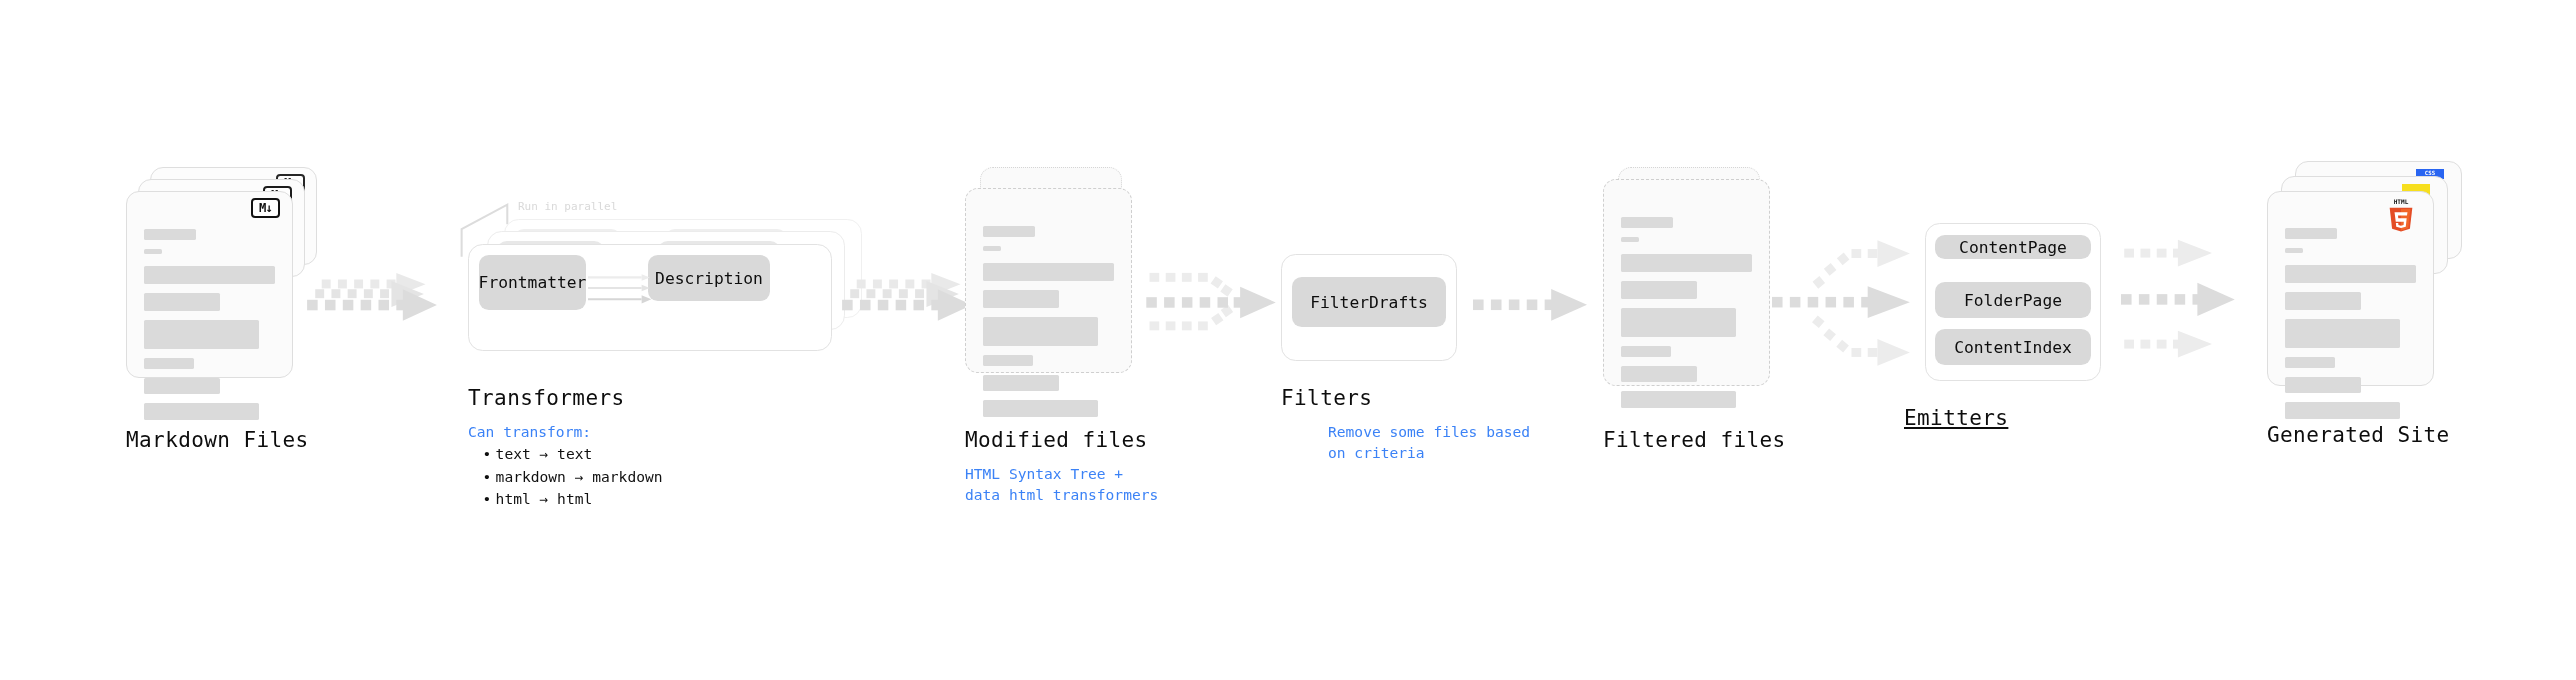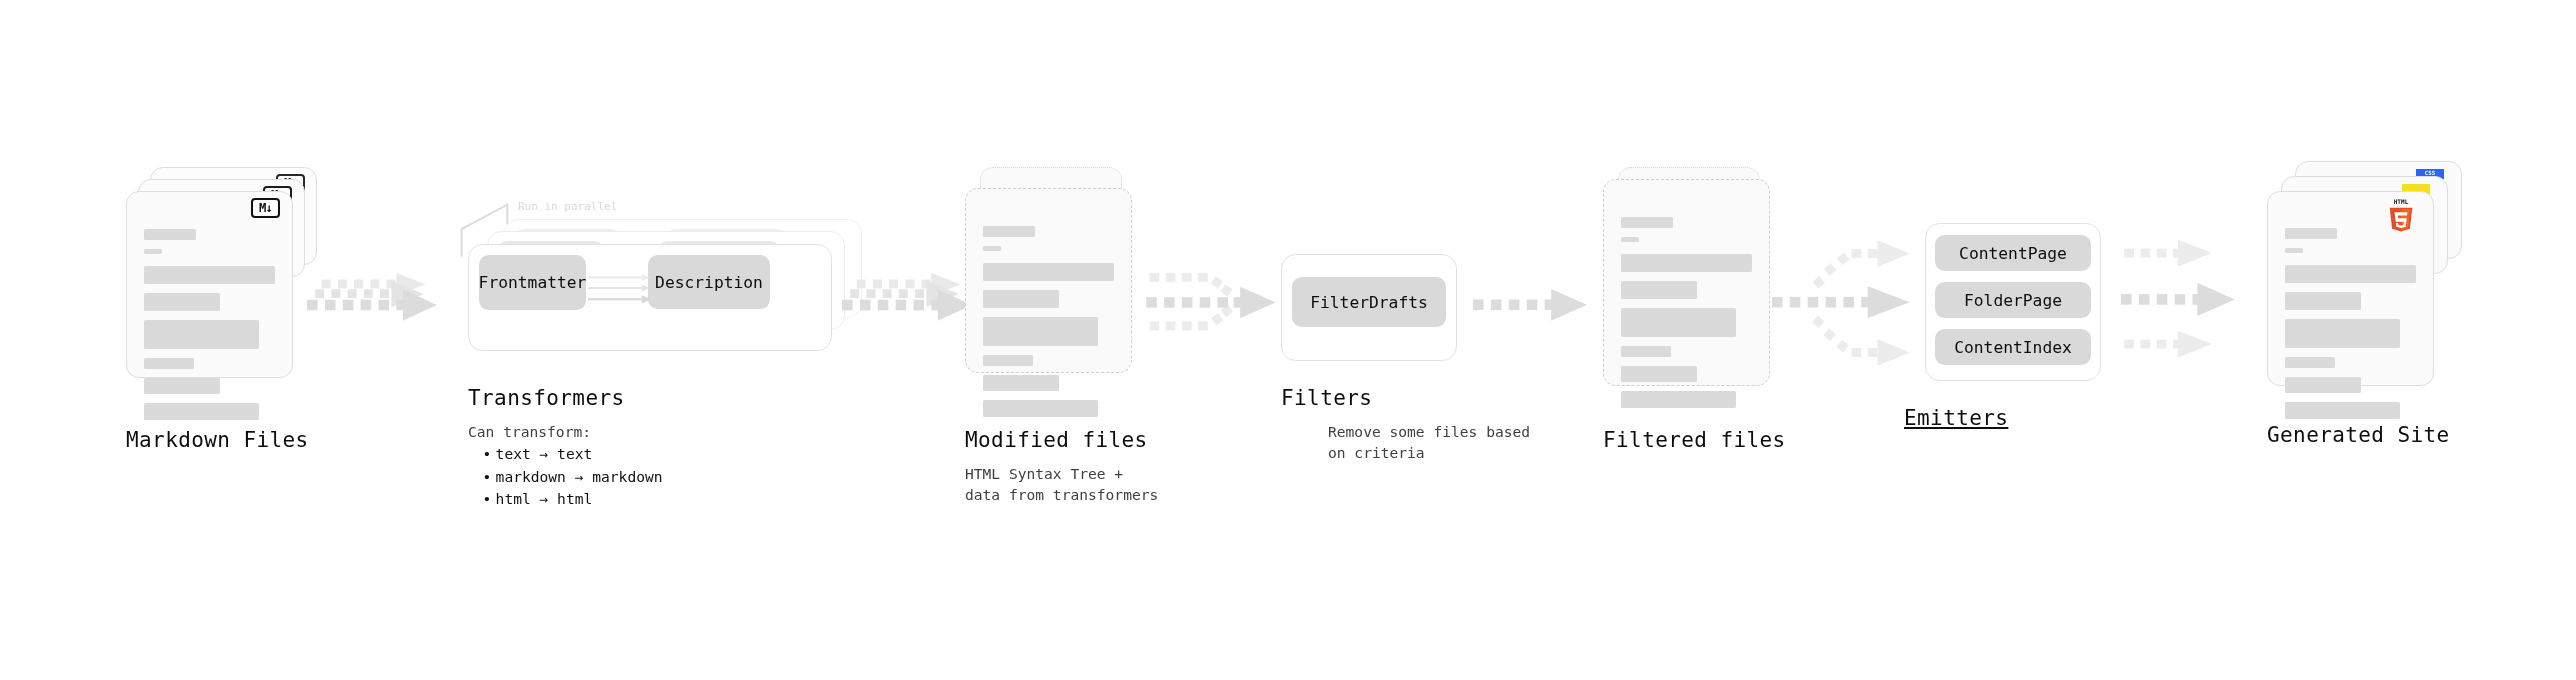--- a/index.html
+++ b/index.html
@@ -23,21 +23,21 @@
   .doc-body{position:absolute;left:18px;right:18px;top:37px;}
   .bar{background:#dadada;border-radius:1.6px;margin-bottom:9px;}
 
   
   .title{
     position:absolute;font-size:21px;letter-spacing:0.4px;
     color:#0d0d0d;white-space:nowrap;
   }
   .subtitle{
     position:absolute;font-size:14.6px;line-height:1.45;
-    color:#404040;white-space:pre-line;
+    color:#3b82f6;white-space:pre-line;
   }
 
   
   .stagebox{
     position:absolute;box-sizing:border-box;
     border:1.6px solid #e2e2e2;border-radius:14.6px;background:#ffffff;
   }
   .chip{
     position:absolute;box-sizing:border-box;
     background:#d9d9d9;border-radius:9.8px;
@@ -142,21 +142,21 @@
     <div class="stagebox" style="left:504px;top:219px;width:358px;height:99px;border-color:#f0f0f0;"></div>
     <div class="chip ghost2" style="left:514px;top:229px;width:107px;height:55px;"></div>
     <div class="chip ghost2" style="left:665px;top:229px;width:122px;height:55px;"></div>
 
     <div class="stagebox" style="left:487px;top:231px;width:358px;height:99px;border-color:#ececec;"></div>
     <div class="chip ghost" style="left:497px;top:241px;width:107px;height:55px;"></div>
     <div class="chip ghost" style="left:658px;top:241px;width:122px;height:55px;"></div>
 
     <div class="stagebox" style="left:468px;top:244px;width:364px;height:107px;"></div>
     <div class="chip" style="left:479px;top:255px;width:107px;height:55px;">Frontmatter</div>
-    <div class="chip" style="left:648px;top:255px;width:122px;height:54px;">Description</div>
+    <div class="chip" style="left:648px;top:255px;width:122px;height:46px;">Description</div>
 
     <div class="arrow" style="left:588px;top:274px;">
       <svg width="65" height="36" viewBox="0 0 80 44">
         <g stroke="#ececec" stroke-width="2.5" fill="none">
           <line x1="0" y1="4" x2="66" y2="4"></line>
         </g>
           <polygon points="66,0 76,4 66,8" fill="#ececec"></polygon>
         <g stroke="#e4e4e4" stroke-width="2.5" fill="none">
           <line x1="0" y1="17" x2="66" y2="17"></line>
         </g>
@@ -215,21 +215,21 @@
       <div class="bar" style="width:131px;height:18px;"></div>
       <div class="bar" style="width:76px;height:18px;"></div>
       <div class="bar" style="width:115px;height:29px;"></div>
       <div class="bar" style="width:50px;height:11.4px;"></div>
       <div class="bar" style="width:76px;height:16.3px;"></div>
       <div class="bar" style="width:115px;height:16.3px;"></div>
     </div>
   </div>
   <div class="title" style="left:965px;top:428px;">Modified files</div>
   <div class="subtitle" style="left:965px;top:463px;">HTML Syntax Tree +
-data from transformers</div>
+data html transformers</div>
 
   <div class="arrow" style="left:1138px;top:264px;">
     <svg width="142" height="89" viewBox="0 0 175 110">
       <g fill="#ececec">
         <rect x="14" y="11" width="12" height="11"></rect>
           <rect x="34" y="11" width="12" height="11"></rect>
         <rect x="54" y="11" width="12" height="11"></rect>
           <rect x="74" y="11" width="12" height="11"></rect>
         <rect x="92" y="17" width="11" height="11" transform="rotate(35 97 22)"></rect>
         <rect x="104" y="27" width="11" height="11" transform="rotate(35 109 32)"></rect>
@@ -313,21 +313,21 @@
         <rect x="44" y="75" width="13" height="13"></rect>
           <rect x="66" y="75" width="13" height="13"></rect>
         <rect x="88" y="75" width="13" height="13"></rect>
           <rect x="110" y="75" width="13" height="13"></rect>
         <polygon points="118,62 170,81.5 118,101"></polygon>
       </g>
     </svg>
   </div>
 
   <div class="stagebox" style="left:1925px;top:223px;width:176px;height:158px;"></div>
-  <div class="chip" style="left:1935px;top:235px;width:156px;height:36px;">ContentPage</div>
+  <div class="chip" style="left:1935px;top:235px;width:156px;height:24px;">ContentPage</div>
   <div class="chip" style="left:1935px;top:282px;width:156px;height:36px;">FolderPage</div>
   <div class="chip" style="left:1935px;top:329px;width:156px;height:36px;">ContentIndex</div>
   <div class="title" style="left:1904px;top:406px;text-decoration:underline;">Emitters</div>
 
   <div class="arrow" style="left:2121px;top:234px;">
     <svg width="130" height="130" viewBox="0 0 160 160">
       <g fill="#ececec">
         <rect x="4" y="18" width="12" height="11"></rect>
           <rect x="24" y="18" width="12" height="11"></rect>
         <rect x="44" y="18" width="12" height="11"></rect>

